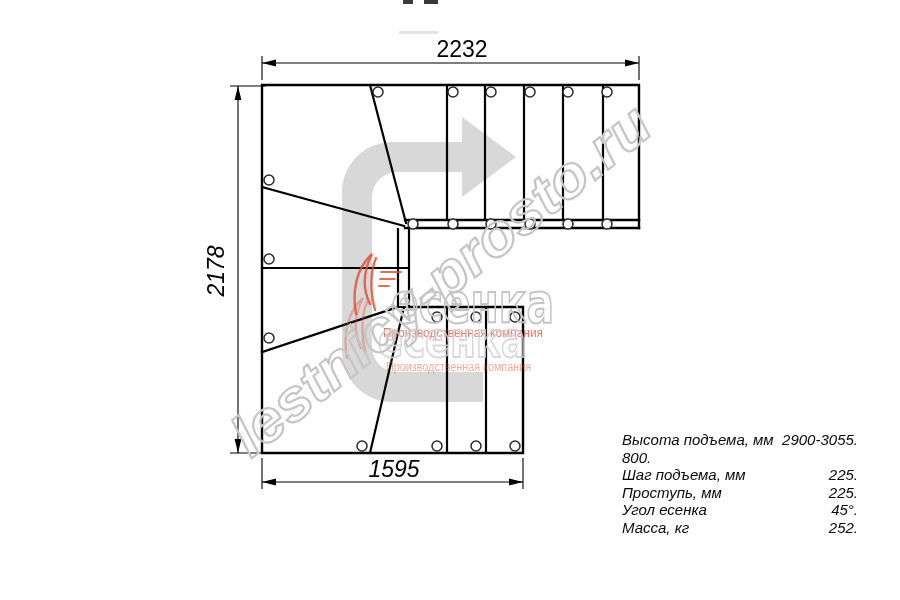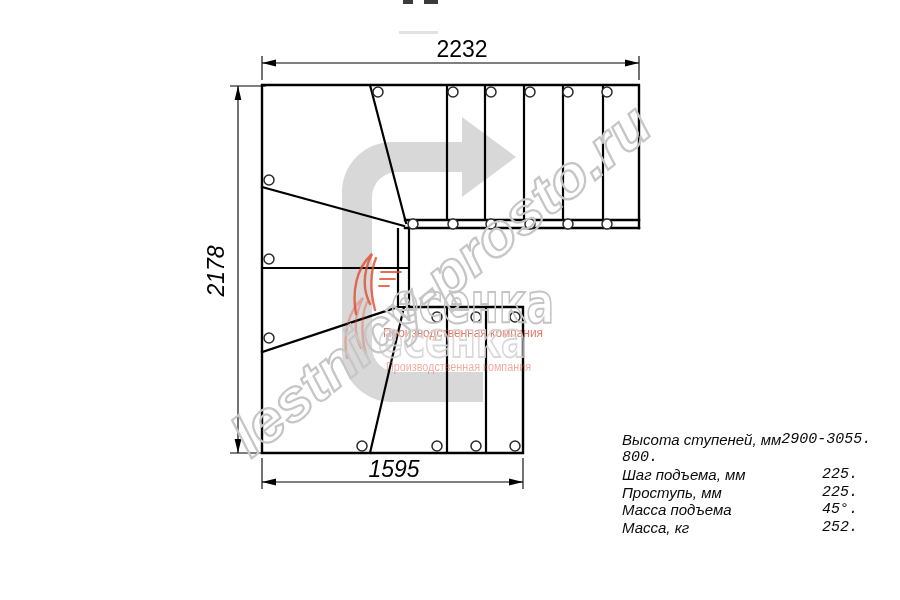--- a/index.html
+++ b/index.html
@@ -23,21 +23,21 @@
     fill:none;
   }
   .logo-text{font-family:"DejaVu Sans",sans-serif;font-weight:bold;fill:none;}
   .logo-tag{font-family:"Liberation Sans",sans-serif;}
   
   .spec-table{
     position:absolute;left:622px;top:431px;width:236px;
     font-style:italic;font-size:15px;color:#0a0a0a;line-height:17.5px;
   }
   .spec-row{display:flex;justify-content:space-between;}
-  .spec-value{text-align:left;white-space:nowrap;font-family:Liberation Mono, monospace;}
+  .spec-value{text-align:left;white-space:nowrap;}
   .spec-label{white-space:nowrap;}
 </style>
 </head>
 <body>
 
 <div class="page">
 
   <svg class="plan-svg" width="900" height="600" viewBox="0 0 900 600">
 
     <g>
@@ -135,36 +135,36 @@
       <text class="logo-tag" x="383" y="337" font-size="12.5" textLength="160" lengthAdjust="spacingAndGlyphs" fill="#e14a2e" opacity="0.75">Производственная компания</text>
       <text class="logo-text" x="378" y="357" font-size="50" textLength="148" lengthAdjust="spacingAndGlyphs" stroke="#d2d2d2" stroke-width="2" opacity="0.85">есенка</text>
       <text class="logo-tag" x="386" y="371" font-size="12" textLength="145" lengthAdjust="spacingAndGlyphs" fill="#e14a2e" opacity="0.45">Производственная компания</text>
     </g>
 
     <text class="wm-outline-text" transform="translate(251,459) rotate(-39)" font-size="58" textLength="520" lengthAdjust="spacingAndGlyphs" stroke="#c6c6c6" stroke-width="2.2">lestnicy-prosto.ru</text>
   </svg>
 
   <div class="spec-table">
     <div class="spec-row">
-      <span class="spec-label">Высота ступеней, мм</span>
+      <span class="spec-label">Высота подъема, мм</span>
       <span class="spec-value">2900-3055.</span>
     </div>
     <div class="spec-row">
       <span class="spec-value">800.</span>
     </div>
     <div class="spec-row">
       <span class="spec-label">Шаг подъема, мм</span>
       <span class="spec-value">225.</span>
     </div>
     <div class="spec-row">
       <span class="spec-label">Проступь, мм</span>
       <span class="spec-value">225.</span>
     </div>
     <div class="spec-row">
-      <span class="spec-label">Масса подъема</span>
+      <span class="spec-label">Угол есенка</span>
       <span class="spec-value">45°.</span>
     </div>
     <div class="spec-row">
       <span class="spec-label">Масса, кг</span>
       <span class="spec-value">252.</span>
     </div>
   </div>
 
 </div>
 

